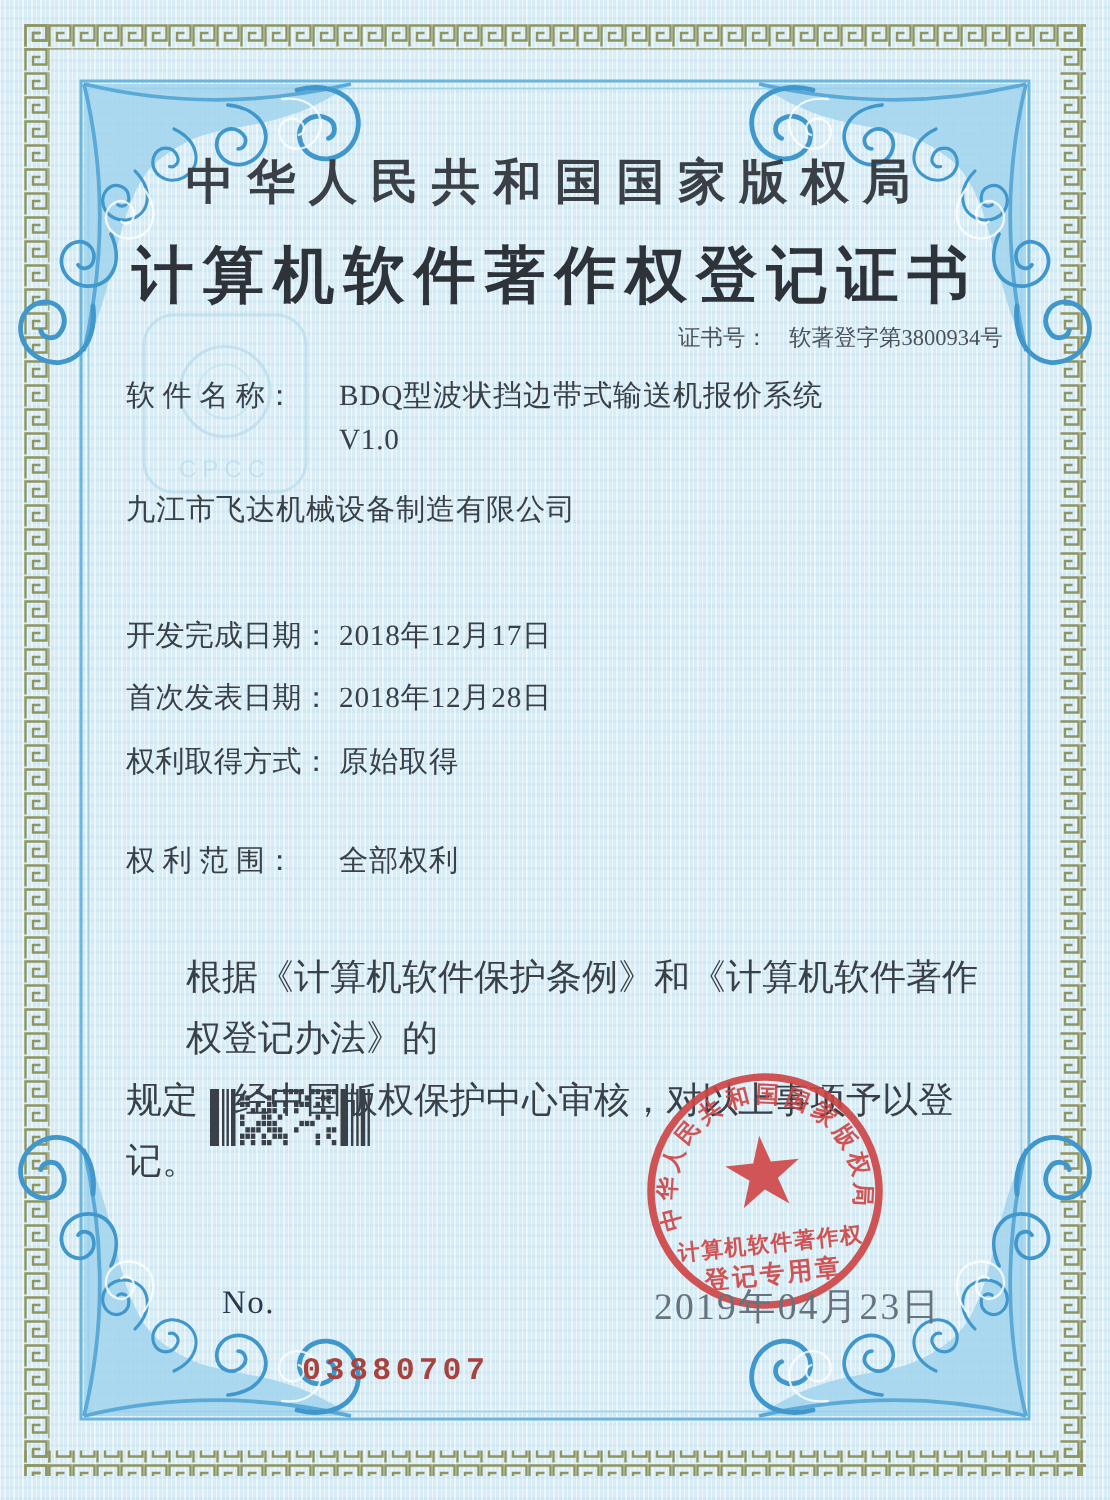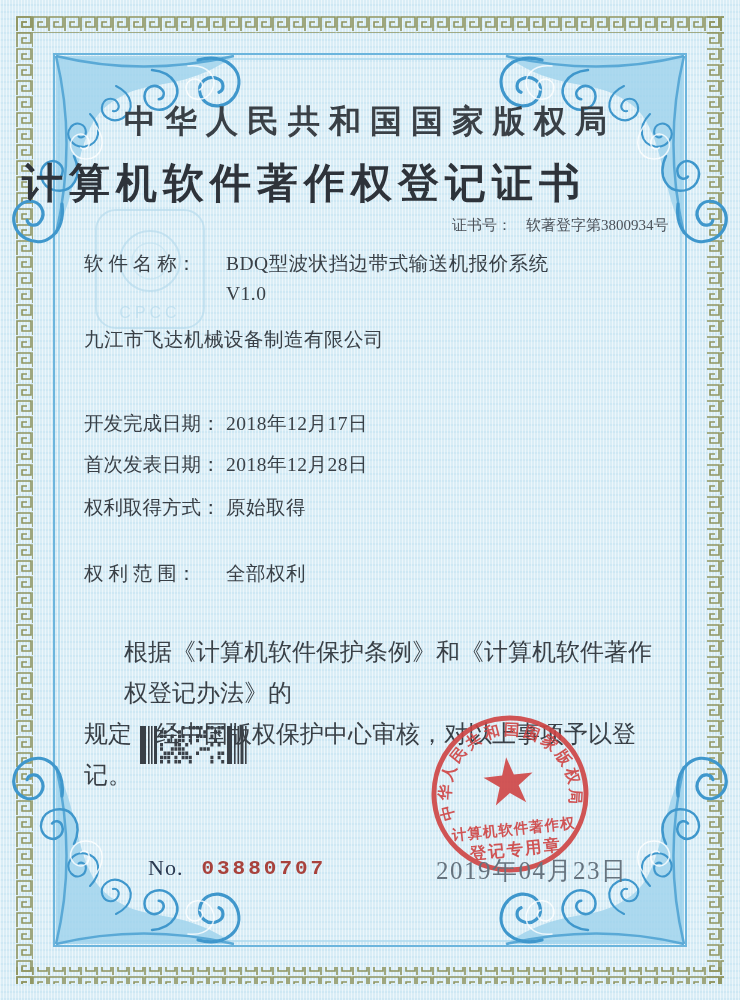--- a/index.html
+++ b/index.html
@@ -9,34 +9,34 @@
     background-image:
       repeating-linear-gradient(90deg, rgba(255,255,255,0.5) 0 1px, rgba(255,255,255,0) 1px 3px),
       repeating-linear-gradient(0deg, rgba(110,185,222,0.10) 0 2px, rgba(255,255,255,0) 2px 7px);
     font-family:"Liberation Serif","DejaVu Serif",serif;
     color:#3c4249;
   }
   .deco{position:absolute;left:0;top:0;z-index:1;}
   .layer{position:absolute;z-index:2;}
   .title1{left:0;top:100px;width:740px;text-align:center;font-size:32px;font-weight:600;
           letter-spacing:9px;color:#3a4046;}
-  .title2{left:0;top:156px;width:608px;text-align:center;font-size:41px;font-weight:700;
+  .title2{left:0;top:156px;width:740px;text-align:center;font-size:41px;font-weight:700;
           letter-spacing:6px;color:#2e333a;}
   .certno{left:452px;top:216px;font-size:15px;color:#4a5159;display:flex;gap:14px;white-space:pre;}
   .row{left:84px;width:600px;display:flex;align-items:flex-start;font-size:19.5px;}
   .row .lbl{white-space:pre;min-width:142px;color:#394047;}
   .row .val{color:#394047;letter-spacing:0.5px;}
   .row .val .v2{margin-top:6px;}
   .statement{left:84px;top:632px;width:584px;font-size:24px;line-height:41px;color:#394047;}
   .statement .l1{padding-left:40px;}
   .barcode-wrap{left:140px;top:726px;}
-  .serial{left:148px;top:855px;font-size:22px;display:flex;align-items:center;}
+  .serial{left:148px;top:855px;font-size:22px;display:flex;align-items:flex-start;}
   .serial .no-lbl{color:#2b3950;letter-spacing:1px;}
   .serial .no-num{color:#a8423c;margin-left:18px;letter-spacing:3px;
-                  font-family:"Liberation Mono","DejaVu Sans Mono",monospace;font-weight:600;font-size:21px;}
+                  font-family:"Liberation Mono","DejaVu Sans Mono",monospace;font-weight:600;font-size:21px;margin-top:48px;}
   .seal-wrap{left:418px;top:702px;z-index:3;}
   .issue-date{left:436px;top:854px;font-size:25px;color:#66737e;letter-spacing:1.5px;z-index:4;}
   .watermark{left:90px;top:206px;z-index:1;opacity:0.55;}
 </style>
 </head>
 <body>
 
 <div class="page">
 
   <svg class="deco" width="740" height="1000" viewBox="0 0 740 1000" aria-hidden="true">

